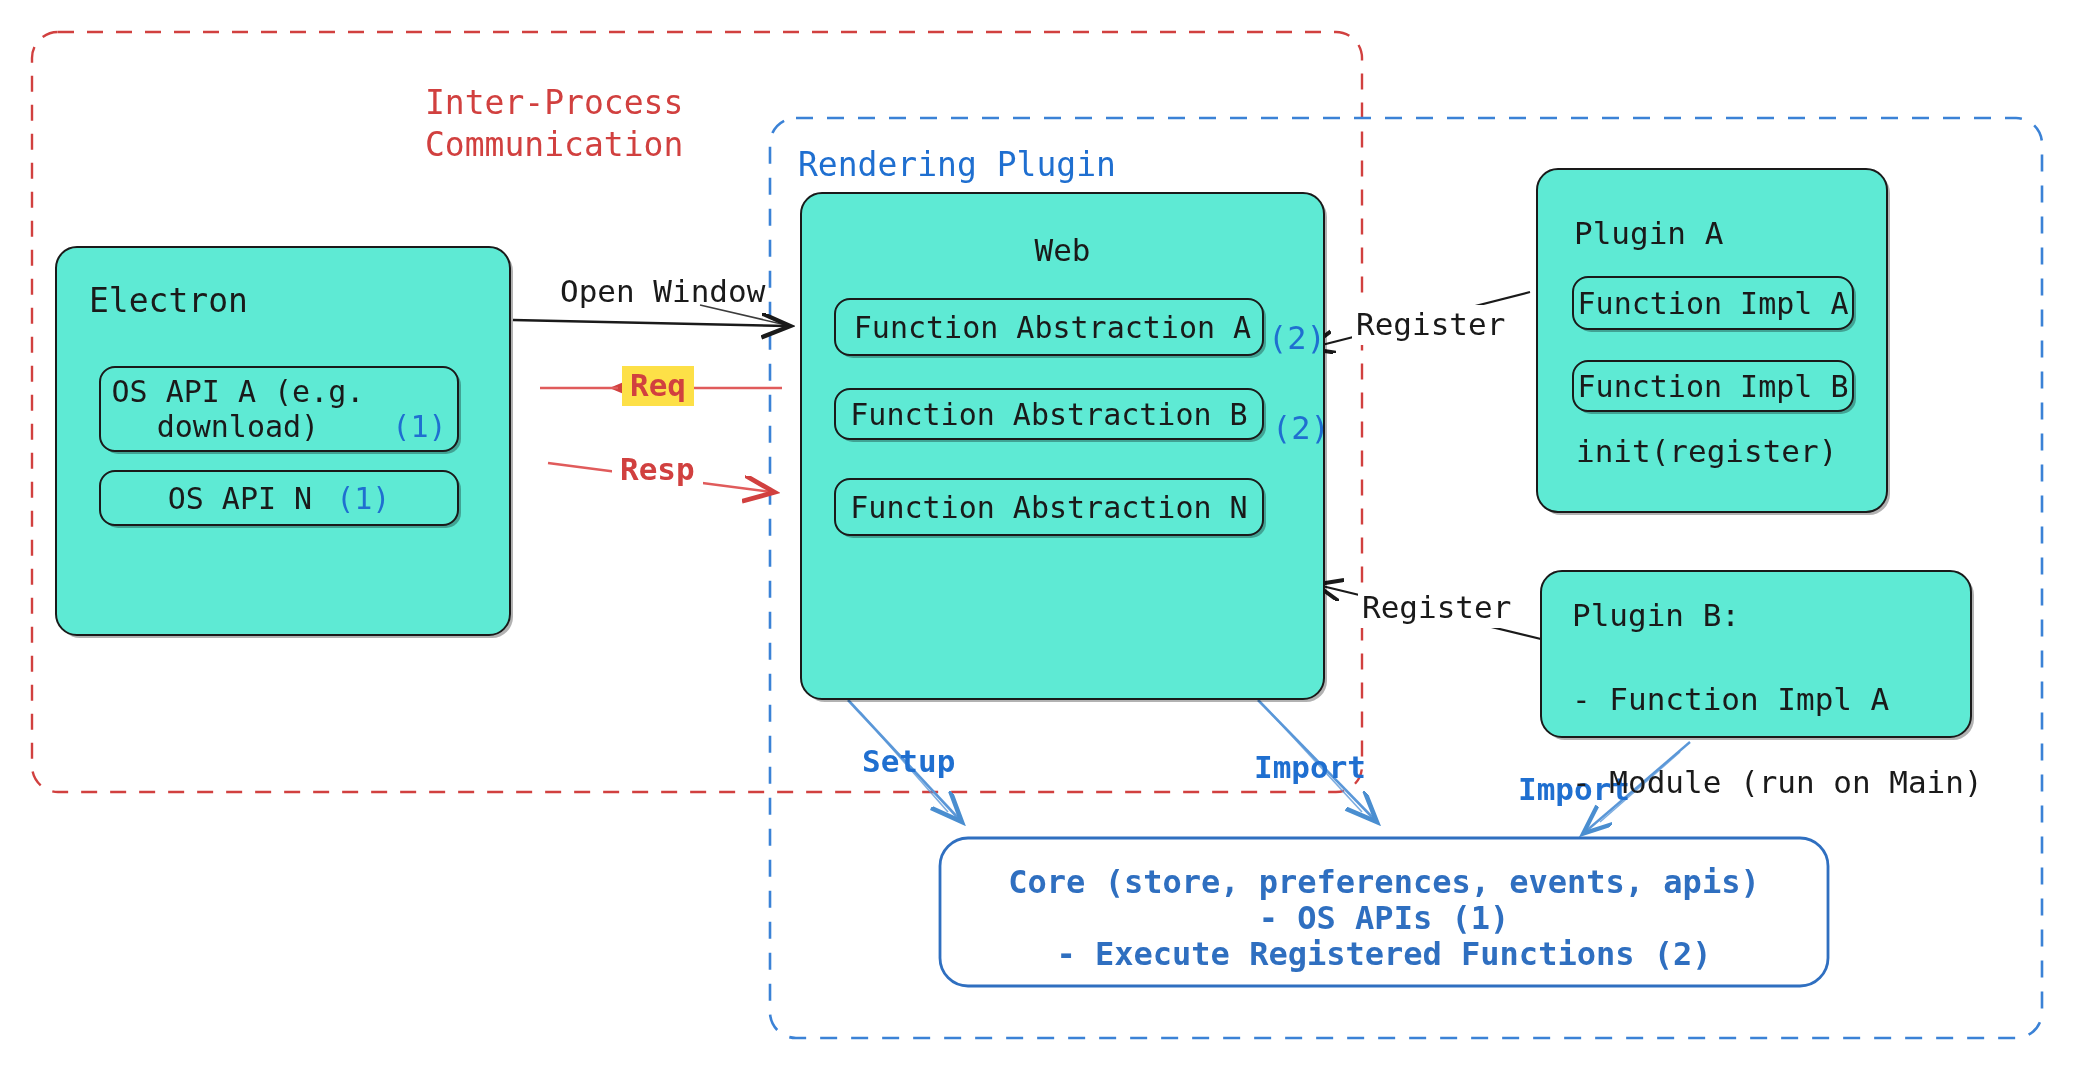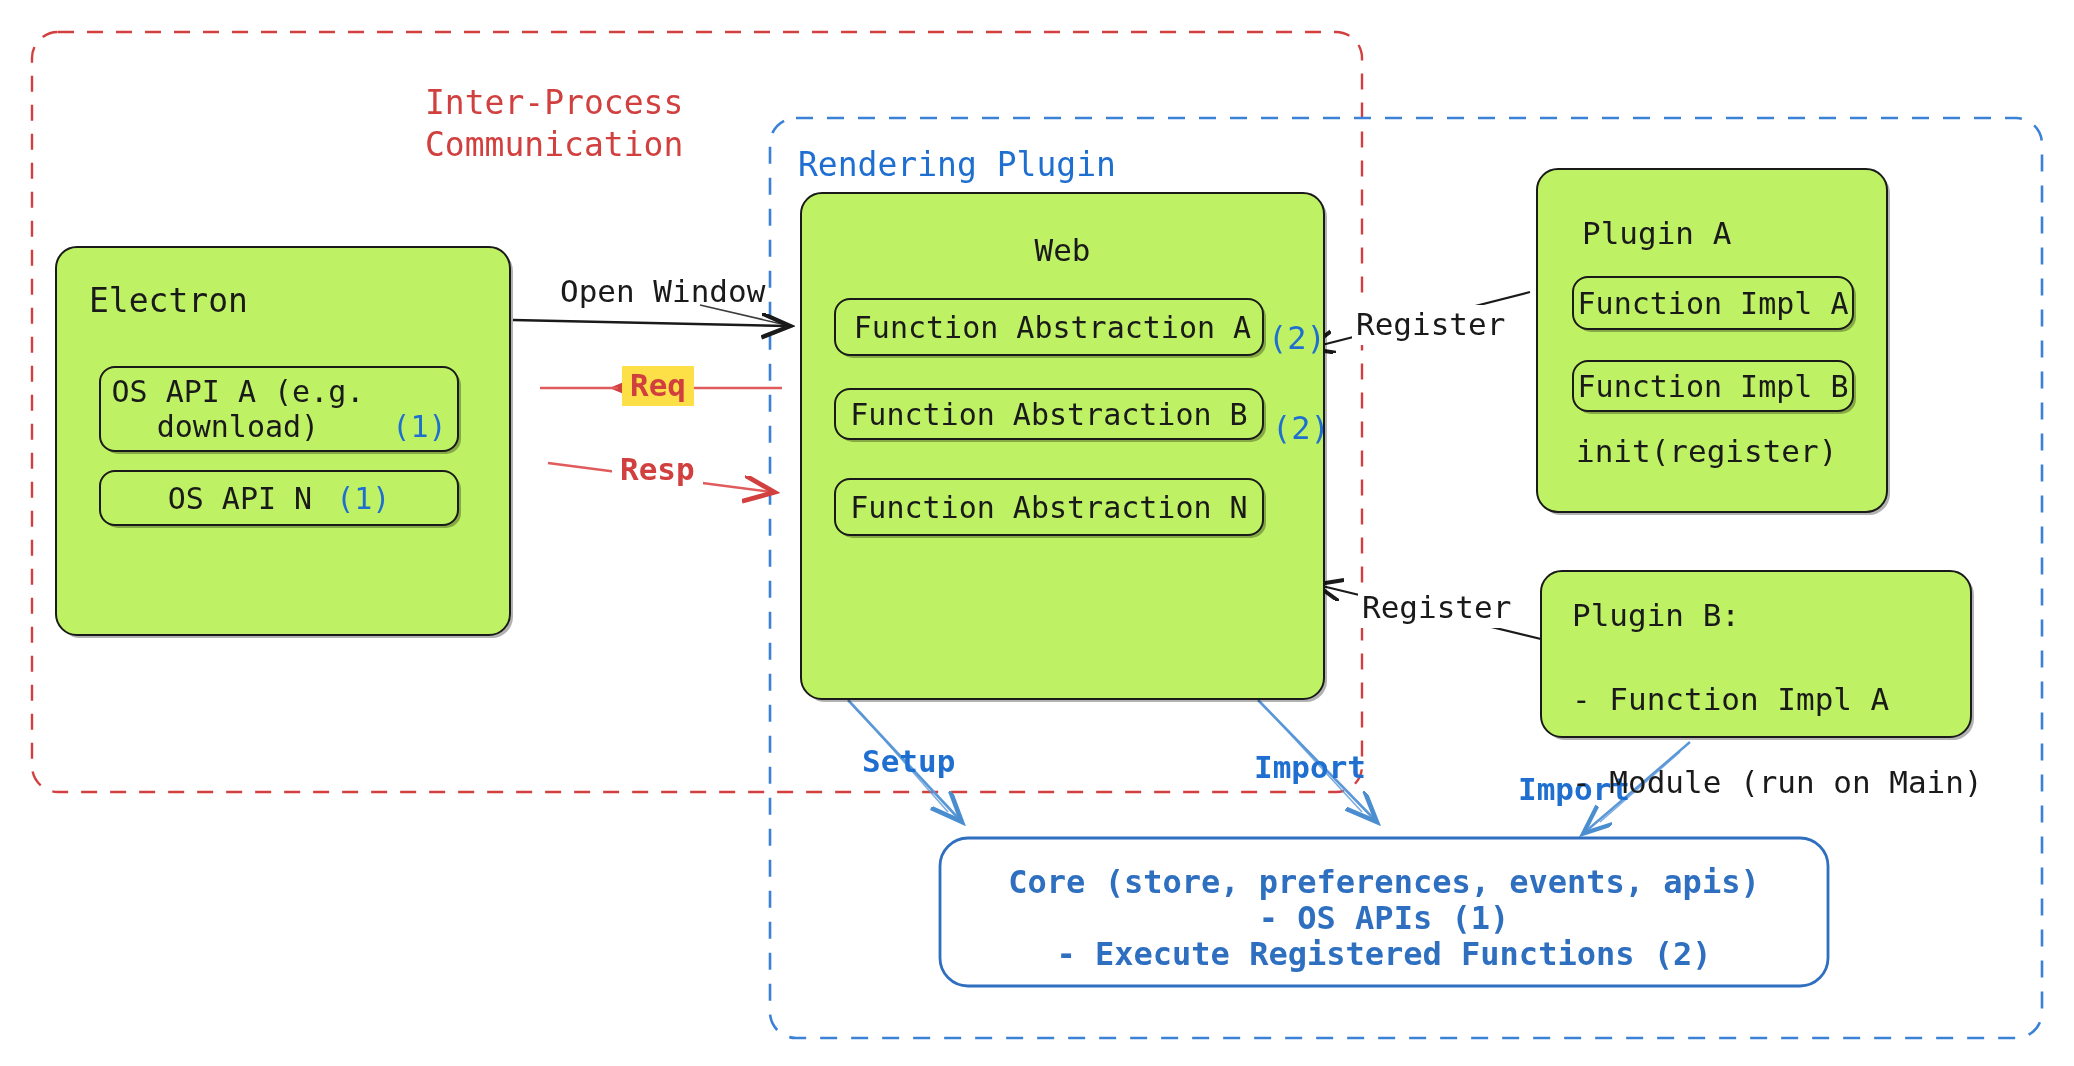--- a/index.html
+++ b/index.html
@@ -1,21 +1,21 @@
 <!DOCTYPE html>
 <html><head>
 <meta charset="utf-8">
 <style>
   html,body{margin:0;padding:0;background:#fff;}
   body{width:2074px;height:1066px;position:relative;overflow:hidden;
        font-family:"DejaVu Sans Mono","Liberation Mono",monospace;}
   #stage{position:absolute;left:0;top:0;width:2074px;height:1066px;}
   svg.layer{position:absolute;left:0;top:0;width:2074px;height:1066px;pointer-events:none;}
   .node{position:absolute;box-sizing:border-box;display:flex;flex-direction:column;}
-  .rbox{border:2.5px solid #1a1a1a;border-radius:22px;background:#bef264;}
+  .rbox{border:2.5px solid #1a1a1a;border-radius:22px;background:#5eead4;}
   .rbox.inner{border-width:2.2px;border-radius:16px;}
   .shadow{box-shadow:3px 3px 0 -1px rgba(0,0,0,.30);}
   .lbl{position:absolute;white-space:pre;line-height:1.28;}
   .mono{font-family:"DejaVu Sans Mono","Liberation Mono",monospace;}
   .txt-dark{color:#1a1a1a;}
   .txt-blue{color:#1f6fd0;}
   .txt-red{color:#d1403f;}
   .center{display:flex;align-items:center;justify-content:center;text-align:center;}
   .fs30{font-size:30px;}
   .fs31{font-size:31px;}
@@ -116,21 +116,21 @@
 
     <div class="node rbox inner shadow center" style="left:32px;top:284px;width:430px;height:58px;">
       <span class="mono fs30 txt-dark">Function Abstraction N</span>
     </div>
 
   </div>
 
   <div class="lbl mono fs32 txt-blue" style="left:1268px;top:318px;">(2)</div>
   <div class="lbl mono fs32 txt-blue" style="left:1272px;top:408px;">(2)</div>
 
-  <div class="node rbox shadow" style="left:1536px;top:168px;width:352px;height:345px;padding-left:8px;">
+  <div class="node rbox shadow" style="left:1536px;top:168px;width:352px;height:345px;">
     <div class="lbl mono fs31 txt-dark" style="left:36px;top:44px;position:relative;">Plugin A</div>
 
     <div class="node rbox inner shadow center" style="left:34px;top:106px;width:282px;height:54px;">
       <span class="mono fs30 txt-dark">Function Impl A</span>
     </div>
 
     <div class="node rbox inner shadow center" style="left:34px;top:190px;width:282px;height:52px;">
       <span class="mono fs30 txt-dark">Function Impl B</span>
     </div>
 

